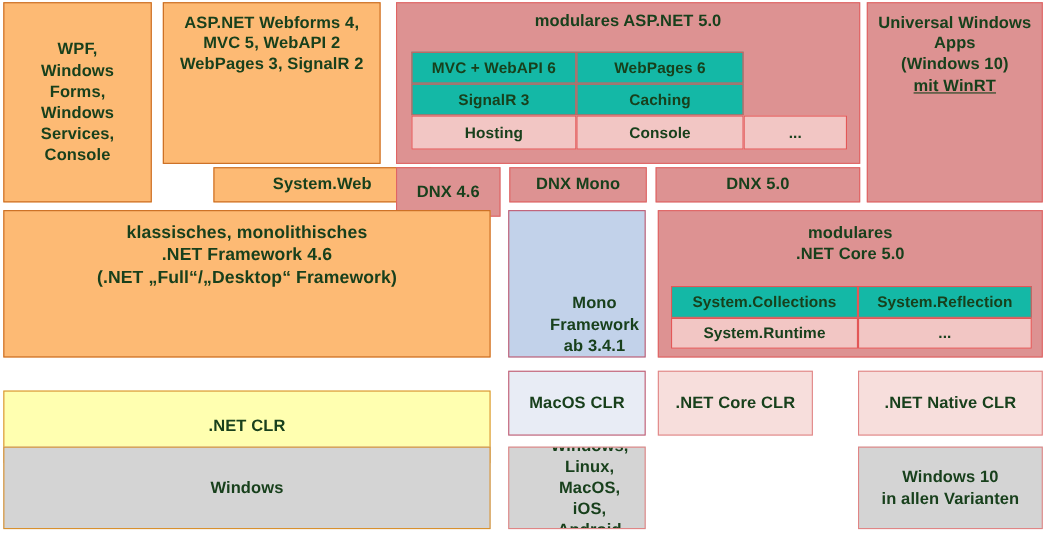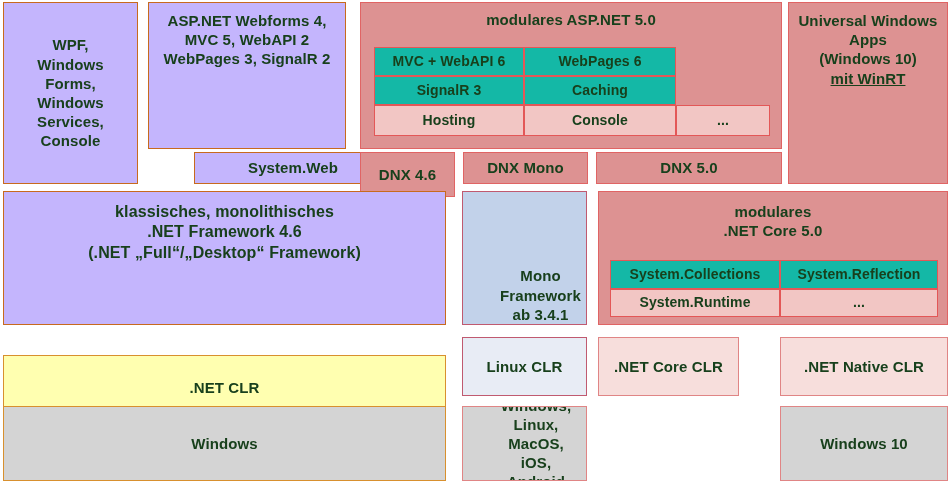--- a/index.html
+++ b/index.html
@@ -38,21 +38,21 @@
     display: block;
     width: 100%;
     padding: 0 4px;
     box-sizing: border-box;
   }
   .box .lines .ln { display: block; }
   .top-label {
     justify-content: flex-start;
   }
   
-  .fill-yellow   { background: #c4b5fd; border: 1.5px solid #c86a1e; }
+  .fill-yellow   { background: #fdba74; border: 1.5px solid #c86a1e; }
   .fill-yellow-l { background: #ffffb0; border: 1.5px solid #d8902e; }
   .fill-rose     { background: #dd9292; border: 1.5px solid #e06464; }
   .fill-rose-m   { background: #14b8a6; border: 1.5px solid #e35757; }
   .fill-rose-l   { background: #f2c6c4; border: 1.5px solid #e35757; }
   .fill-rose-xl  { background: #f7dedc; border: 1.5px solid #e08585; }
   .fill-blue     { background: #c2d2ea; border: 1.5px solid #c05a70; }
   .fill-blue-l   { background: #e8ecf5; border: 1.5px solid #c05a70; }
   .fill-gray     { background: #d4d4d4; border: 1.5px solid #e08585; }
   .fill-gray-o   { background: #d4d4d4; border: 1.5px solid #d8902e; }
 
@@ -171,21 +171,21 @@
     <span class="lines">System.Runtime</span>
   </div>
   <div class="box fill-rose-l fs-14" style="left:780px; top:289px; width:158px; height:28px;">
     <span class="lines">...</span>
   </div>
 
   <div class="box fill-yellow-l fs-15" style="left:3px; top:355px; width:443px; height:66px;">
     <span class="lines">.NET CLR</span>
   </div>
   <div class="box fill-blue-l fs-15" style="left:462px; top:337px; width:125px; height:59px;">
-    <span class="lines">Linux CLR</span>
+    <span class="lines">MacOS CLR</span>
   </div>
   <div class="box fill-rose-xl fs-15" style="left:598px; top:337px; width:141px; height:59px;">
     <span class="lines">.NET Core CLR</span>
   </div>
   <div class="box fill-rose-xl fs-15" style="left:780px; top:337px; width:168px; height:59px;">
     <span class="lines">.NET Native CLR</span>
   </div>
 
   <div class="box fill-gray-o fs-15" style="left:3px; top:406px; width:443px; height:75px;">
     <span class="lines">Windows</span>
@@ -193,16 +193,17 @@
   <div class="box fill-gray fs-15" style="left:462px; top:406px; width:125px; height:75px;padding-left:23px;">
     <span class="lines">
       <span class="ln">Windows,</span>
       <span class="ln">Linux, MacOS,</span>
       <span class="ln">iOS, Android</span>
     </span>
   </div>
   <div class="box fill-gray fs-15" style="left:780px; top:406px; width:168px; height:75px;">
     <span class="lines">
       <span class="ln">Windows 10</span>
+      <span class="ln">in allen Varianten</span>
     </span>
   </div>
 
 </div>
 
 </body></html>

